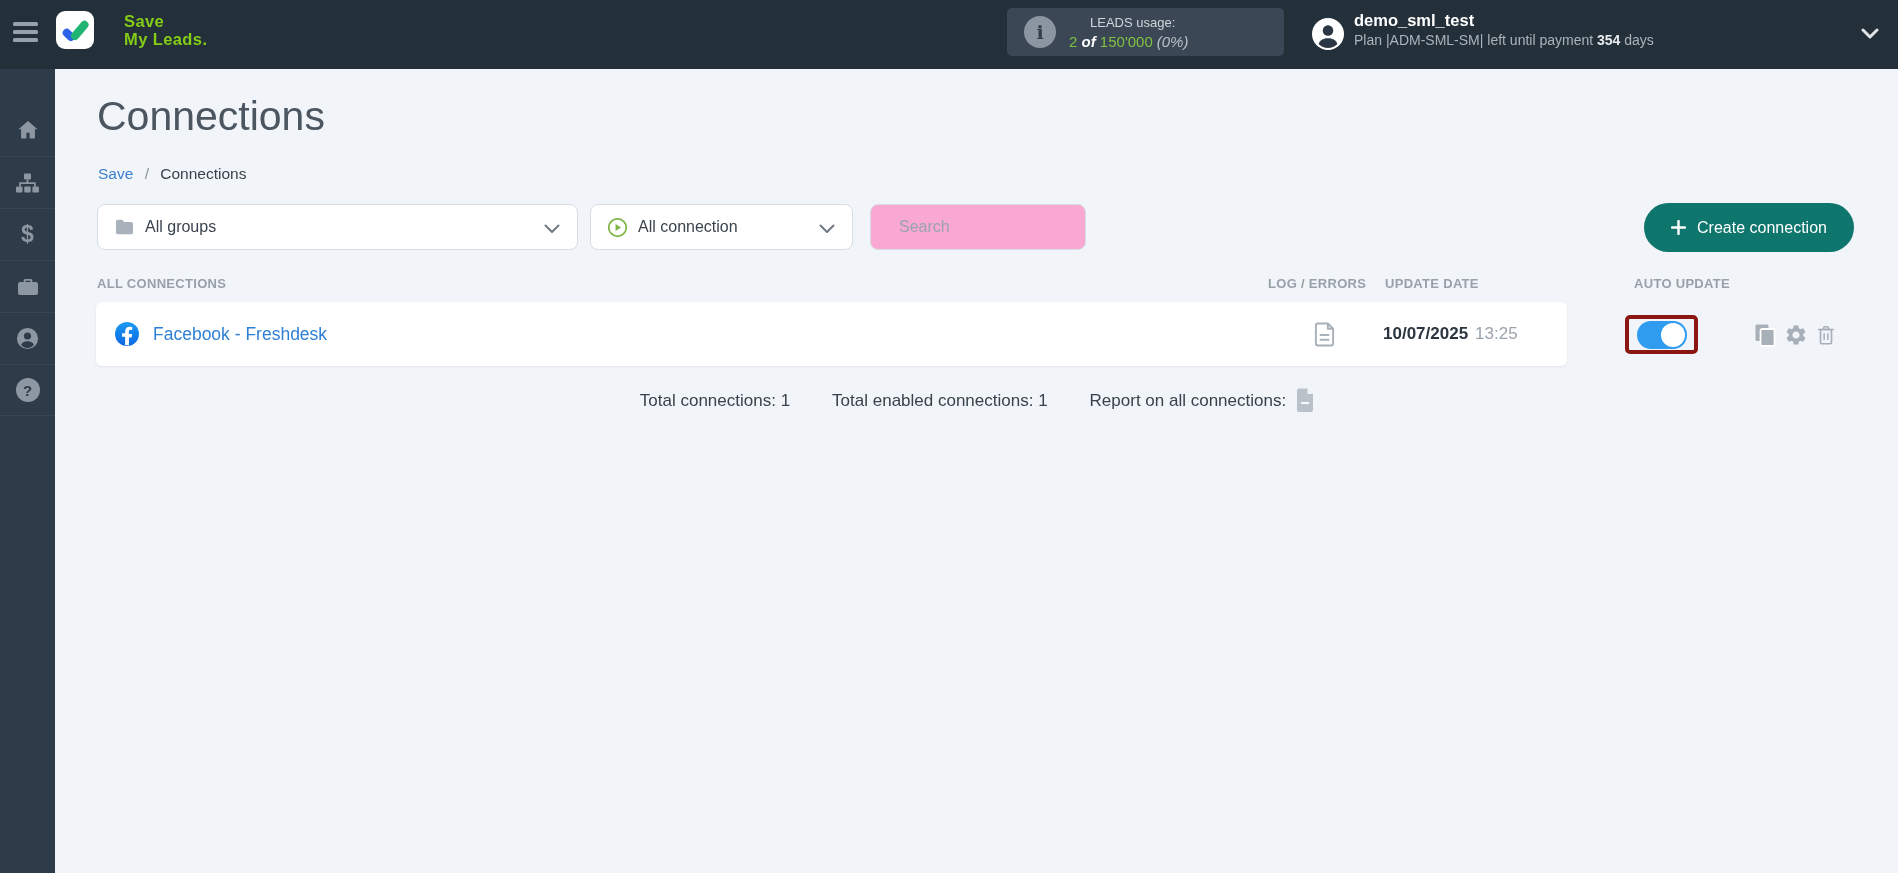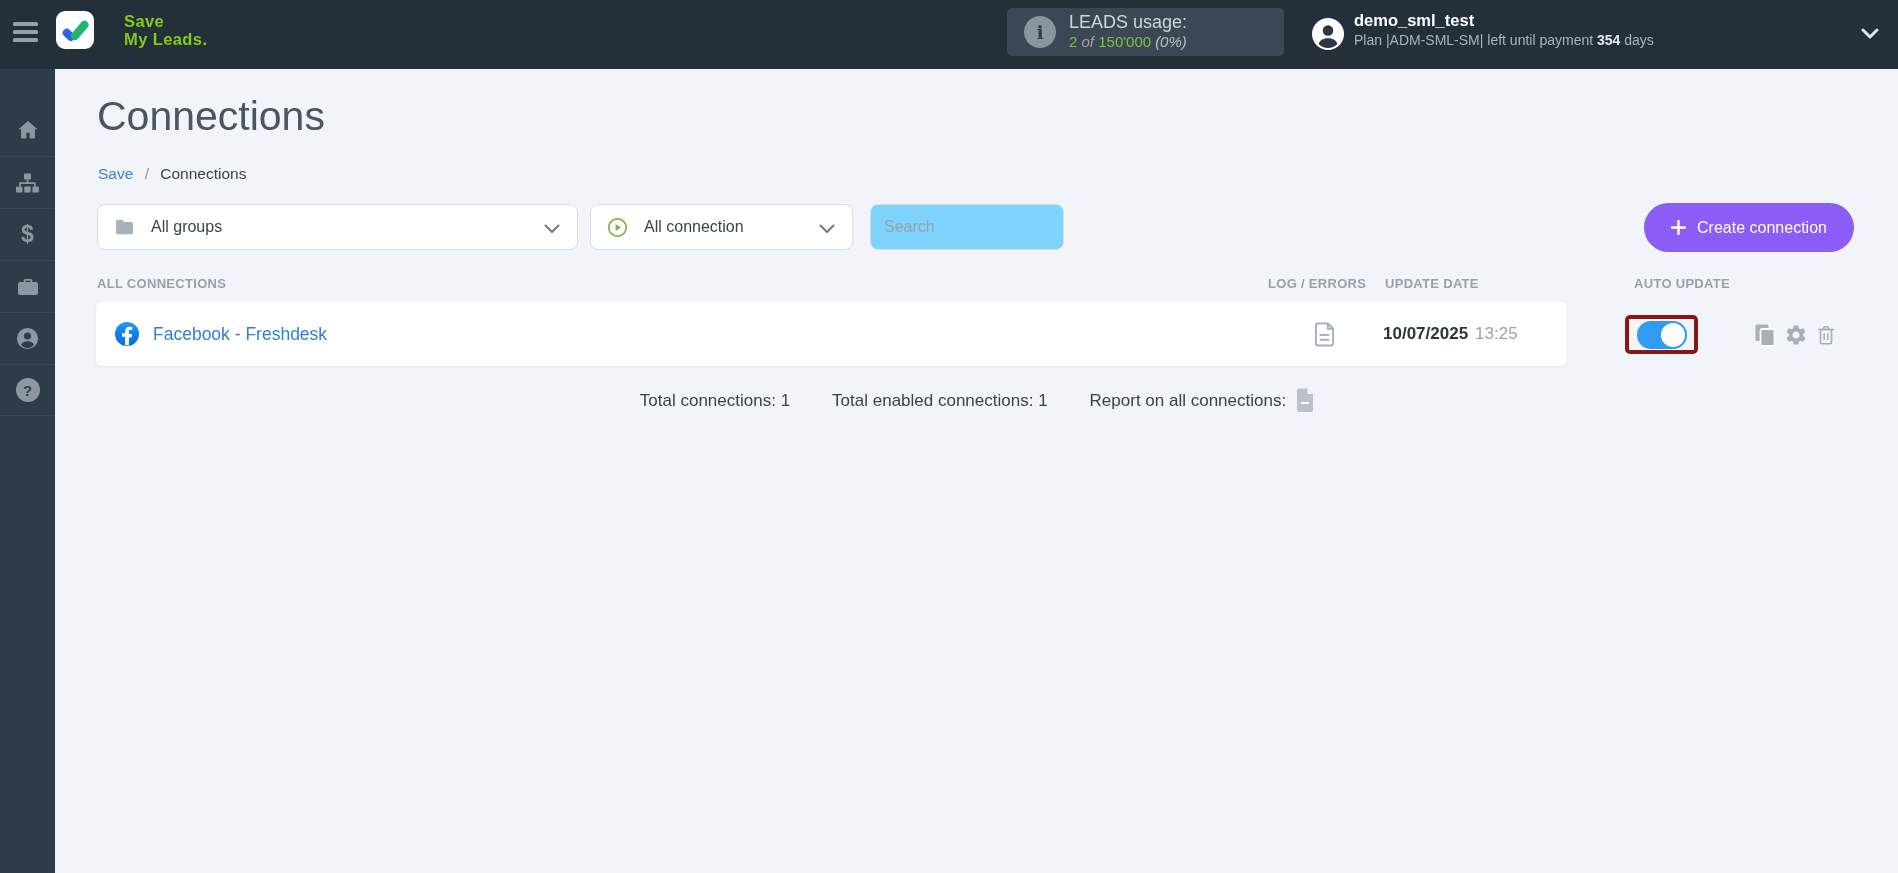--- a/index.html
+++ b/index.html
@@ -13,24 +13,24 @@
   
   .header { position:absolute; top:0; left:0; width:1898px; height:69px; background:#243039; z-index:5; }
   .hamburger { position:absolute; left:13px; top:22px; width:25px; height:21px; cursor:pointer; }
   .hamburger span { display:block; width:25px; height:3.5px; background:#97a1ab; border-radius:1.5px; margin-bottom:4.5px; }
   .logo-box { position:absolute; left:56px; top:11px; width:38px; height:38px; background:#fff; border-radius:9px; display:flex; align-items:center; justify-content:center; }
   .brand { position:absolute; left:124px; top:12px; color:#84cc16; font-size:16.5px; font-weight:700; line-height:18px; letter-spacing:0.4px; }
 
   .leads-box { position:absolute; left:1007px; top:8px; width:277px; height:48px; background:#3b4754; border-radius:5px; }
   .leads-info { position:absolute; left:17px; top:8px; width:32px; height:32px; border-radius:50%; background:#8b96a1; color:#323e4a; display:flex; align-items:center; justify-content:center; font-family:"DejaVu Serif", serif; font-weight:700; font-size:19px; }
   .leads-text { position:absolute; left:62px; top:5px; }
-  .leads-label { font-size:18px; color:#cfd6dc; line-height:19px; }
+  .leads-label { font-size:13px; color:#cfd6dc; line-height:19px;margin-left:21px; }
   .leads-usage { font-size:15px; line-height:19px; }
   .leads-usage .green { color:#7fc142; }
-  .leads-usage .of { color:#a3a3a3; font-style:italic; }
+  .leads-usage .of { color:#ffffff; font-style:italic;font-weight:bold; }
   .leads-usage .pct { color:#b9c1c8; font-style:italic; margin-left:4px; }
 
   .user-block { position:absolute; left:1312px; top:0; height:69px; cursor:pointer; }
   .avatar { position:absolute; left:0; top:18px; width:32px; height:32px; }
   .user-name { position:absolute; left:42px; top:11px; color:#fff; font-size:16.5px; font-weight:700; white-space:nowrap; }
   .user-plan { position:absolute; left:42px; top:32px; color:#a9b3bc; font-size:14px; white-space:nowrap; }
   .user-plan b { color:#e8ecef; font-weight:700; }
   .header-chevron { position:absolute; left:1861px; top:28px; cursor:pointer; }
 
   
@@ -46,25 +46,25 @@
   .page-title { position:absolute; left:97px; top:93px; font-size:41px; font-weight:500; color:#4b5661; }
   .breadcrumb { position:absolute; left:98px; top:165px; font-size:15.5px; }
   .breadcrumb .root { color:#3c80d0; cursor:pointer; }
   .breadcrumb .sep { color:#8d959d; margin:0 7px; }
   .breadcrumb .cur { color:#39434d; }
 
   
   .dropdown { position:absolute; top:204px; height:46px; background:#fff; border:1px solid #d8dde3; border-radius:8px; display:flex; align-items:center; padding-left:16px; cursor:pointer; }
   .dd-groups { left:97px; width:481px; }
   .dd-connection { left:590px; width:263px; }
-  .dd-text { font-size:16px; color:#3a444e; margin-left:16px; }
+  .dd-text { font-size:16px; color:#3a444e; margin-left:10px; }
   .dd-chevron { position:absolute; right:17px; top:19px; }
-  .search-box { position:absolute; left:870px; top:204px; width:194px; height:46px; background:#7dd3fc; border:1px solid #d8dde3; border-radius:8px; padding:0 13px; font-size:16px; color:#3a444e; font-family:"Liberation Sans", sans-serif; outline:none; }
+  .search-box { position:absolute; left:870px; top:204px; width:216px; height:46px; background:#f9a8d4; border:1px solid #d8dde3; border-radius:8px; padding:0 28px; font-size:16px; color:#3a444e; font-family:"Liberation Sans", sans-serif; outline:none; }
   .search-box::placeholder { color:#9aa3ac; }
-  .create-btn { position:absolute; left:1644px; top:203px; width:210px; height:49px; border:none; border-radius:24.5px; background:#8b5cf6; color:#fff; font-size:16px; font-family:"Liberation Sans", sans-serif; display:flex; align-items:center; justify-content:center; gap:11px; cursor:pointer; }
+  .create-btn { position:absolute; left:1644px; top:203px; width:210px; height:49px; border:none; border-radius:24.5px; background:#0f766e; color:#fff; font-size:16px; font-family:"Liberation Sans", sans-serif; display:flex; align-items:center; justify-content:center; gap:11px; cursor:pointer; }
 
   
   .col-label { position:absolute; top:276px; font-size:13px; font-weight:700; color:#98a1aa; letter-spacing:0.3px; }
   .lbl-all { left:97px; }
   .lbl-log { left:1268px; }
   .lbl-date { left:1385px;text-align:center; }
   .lbl-auto { left:1634px; }
 
   
   .row-card { position:absolute; left:96px; top:302px; width:1471px; height:64px; background:#fff; border-radius:6px; box-shadow:0 1px 3px rgba(33,45,58,0.07); }

